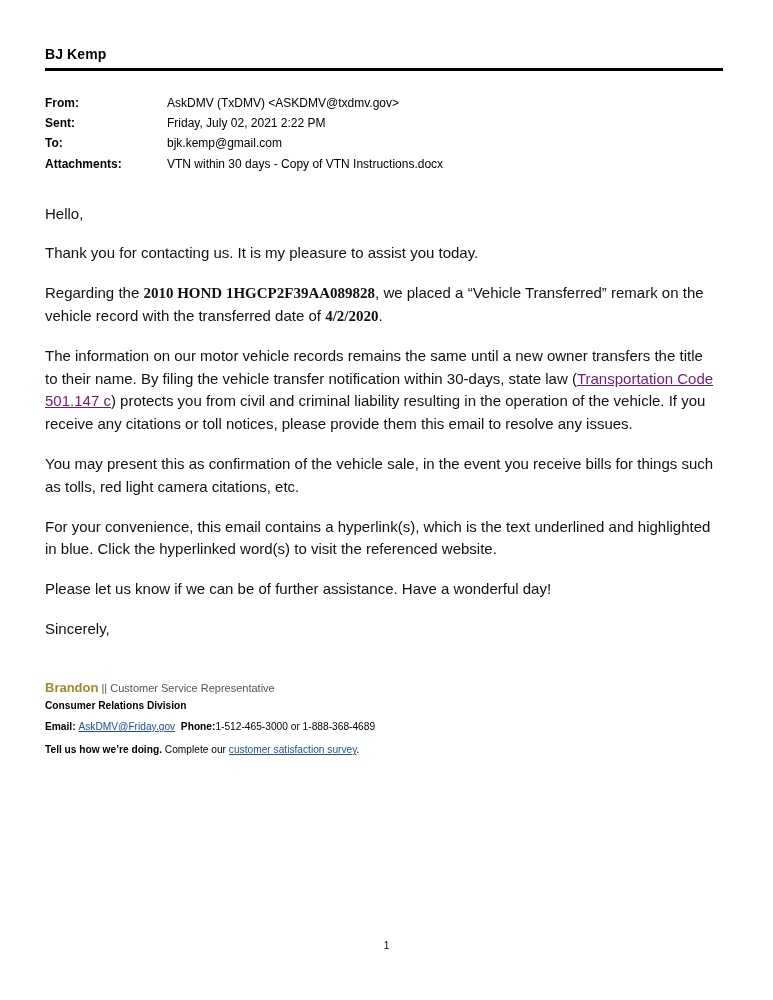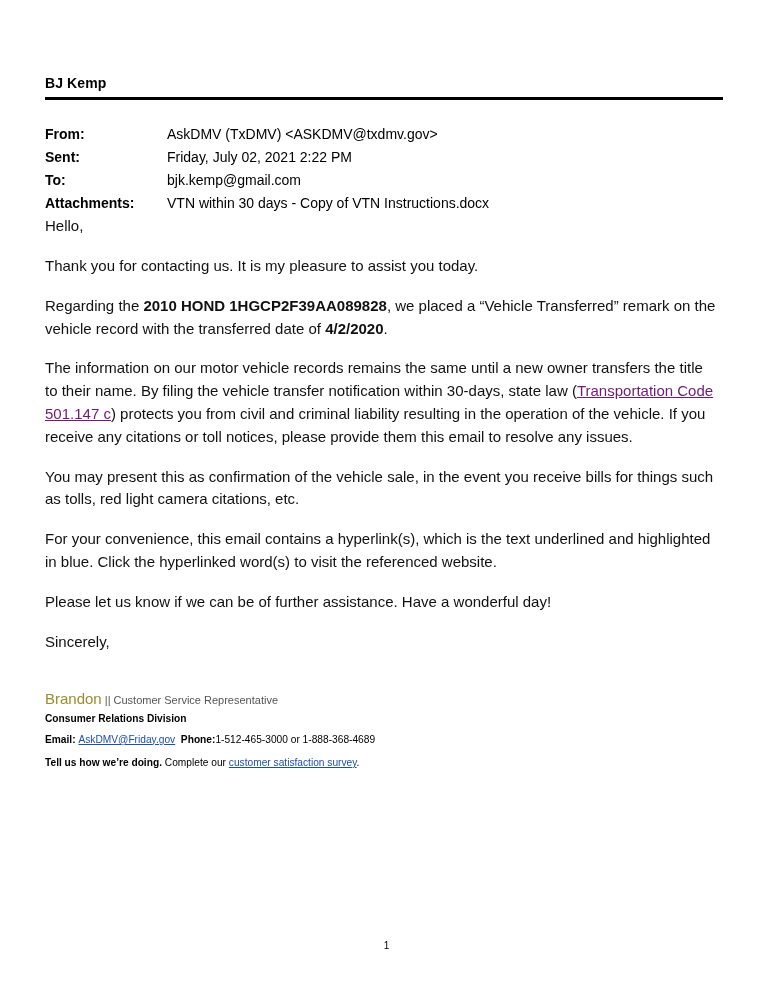--- a/index.html
+++ b/index.html
@@ -18,39 +18,40 @@
   .page {
     position: relative;
     width: 773px;
     height: 1000px;
     box-sizing: border-box;
     padding: 0;
   }
   .content {
     position: absolute;
     left: 45px;
-    top: 75px;
+    top: 46px;
     width: 678px;
   }
   .doc-title {
     font-size: 14px;
     font-weight: bold;
     letter-spacing: 0.1px;
     margin: 0 0 6px 0;
     color: #000;
   }
   .title-rule {
     border: 0;
     border-top: 3px solid #000;
     margin: 0 0 22px 0;
     width: 678px;
   }
   table.headers {
     border-collapse: collapse;
-    font-size: 14px;
+    font-size: 12px;
+    margin-bottom: 28px;
   }
   table.headers td {
     padding: 1.5px 0;
     vertical-align: top;
     line-height: 1.45;
   }
   td.hlabel {
     font-weight: bold;
     width: 122px;
     white-space: nowrap;
@@ -60,33 +61,34 @@
   }
   .body-text {
     font-size: 15px;
     line-height: 1.52;
     margin: 0 0 17px 0;
     width: 674px;
     color: #111;
   }
   .bold {
     font-weight: bold;
+    font-family: Liberation Serif, serif;
   }
   a.link {
     color: #701a75;
     text-decoration: underline;
   }
   .sig {
     margin-top: 34px;
     line-height: 1.45;
   }
   .sig-name {
     color: #9a8c2e;
-    font-weight: normal;
-    font-size: 15px;
+    font-weight: bold;
+    font-size: 13px;
   }
   .sig-role {
     color: #555;
     font-size: 11px;
   }
   .sig-line {
     font-size: 10.2px;
     font-weight: bold;
     color: #000;
     line-height: 1.5;

